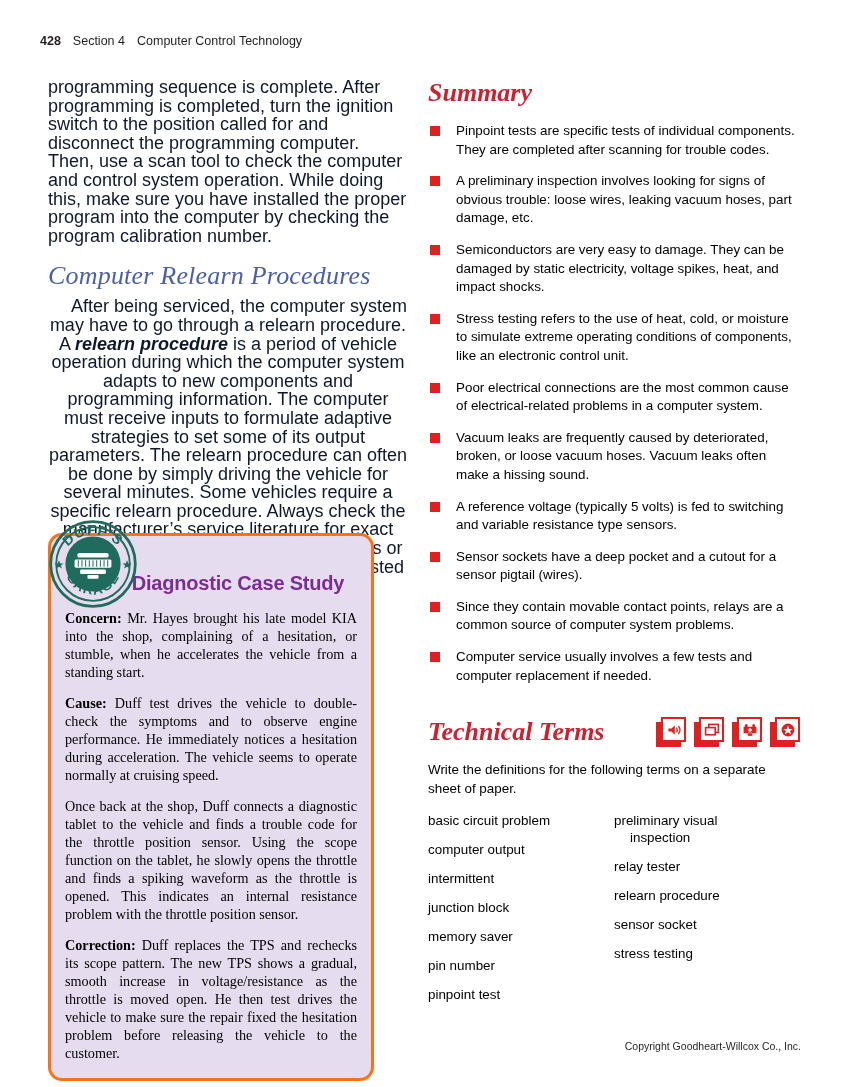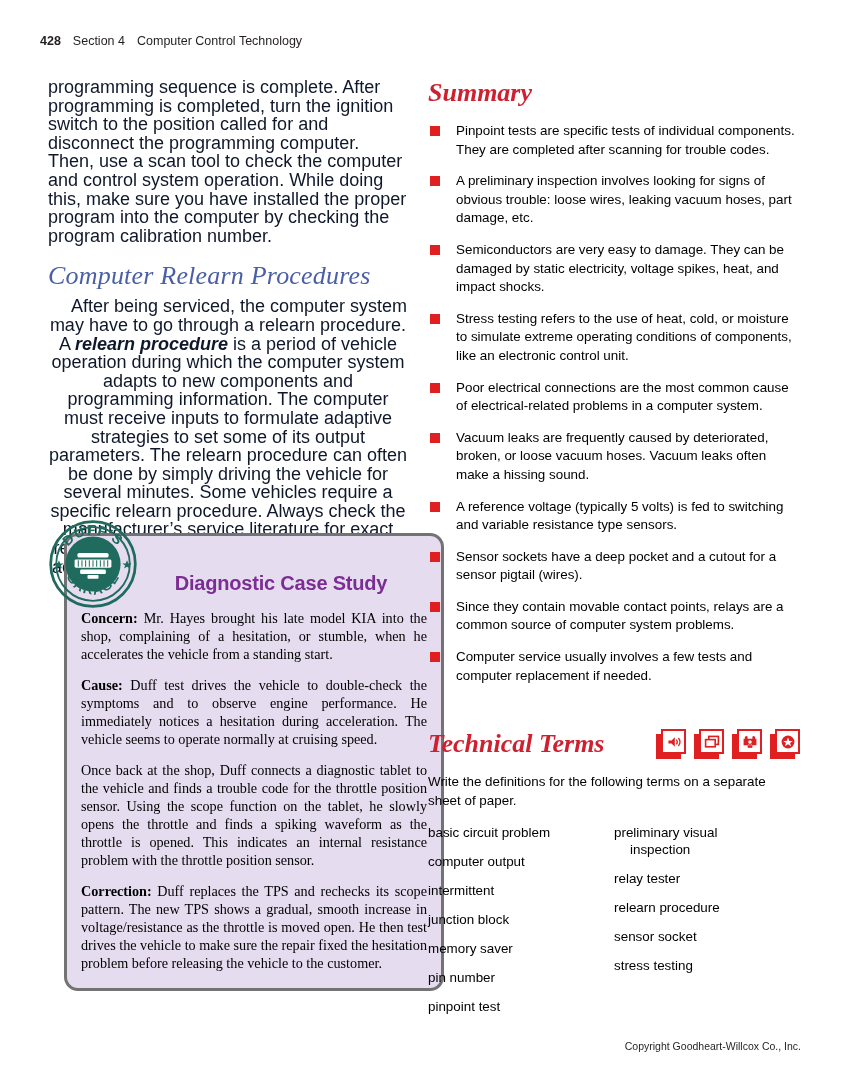--- a/index.html
+++ b/index.html
@@ -110,21 +110,21 @@
     position: absolute;
     left: 2px;
     top: 4px;
     width: 10px;
     height: 10px;
     background: #e02020;
   }
 
   
   .tt-header {
-    margin-top: 44px;
+    margin-top: 32px;
     display: flex;
     align-items: center;
     justify-content: space-between;
   }
   .tt-icons {
     display: flex;
     gap: 8px;
     align-items: center;
   }
   .tt-icon {
@@ -178,27 +178,26 @@
   .terms-col div .cont {
     display: block;
     padding-left: 16px;
   }
 
   
   .case-box {
     position: absolute;
     left: 48px;
     top: 533px;
-    width: 380px;
+    width: 326px;
     box-sizing: border-box;
     background: #e6dcef;
-    border: 3px solid #737373;
+    border: 3px solid #f97316;
     border-radius: 14px;
     padding: 14px 14px 16px 14px;
-    margin-left: 16px;
   }
   .case-title {
     text-align: center;
     font-family: "Liberation Sans", sans-serif;
     font-weight: bold;
     font-size: 20px;
     color: #7b2d93;
     margin: 22px 0 14px 54px;
     letter-spacing: -0.2px;
   }

